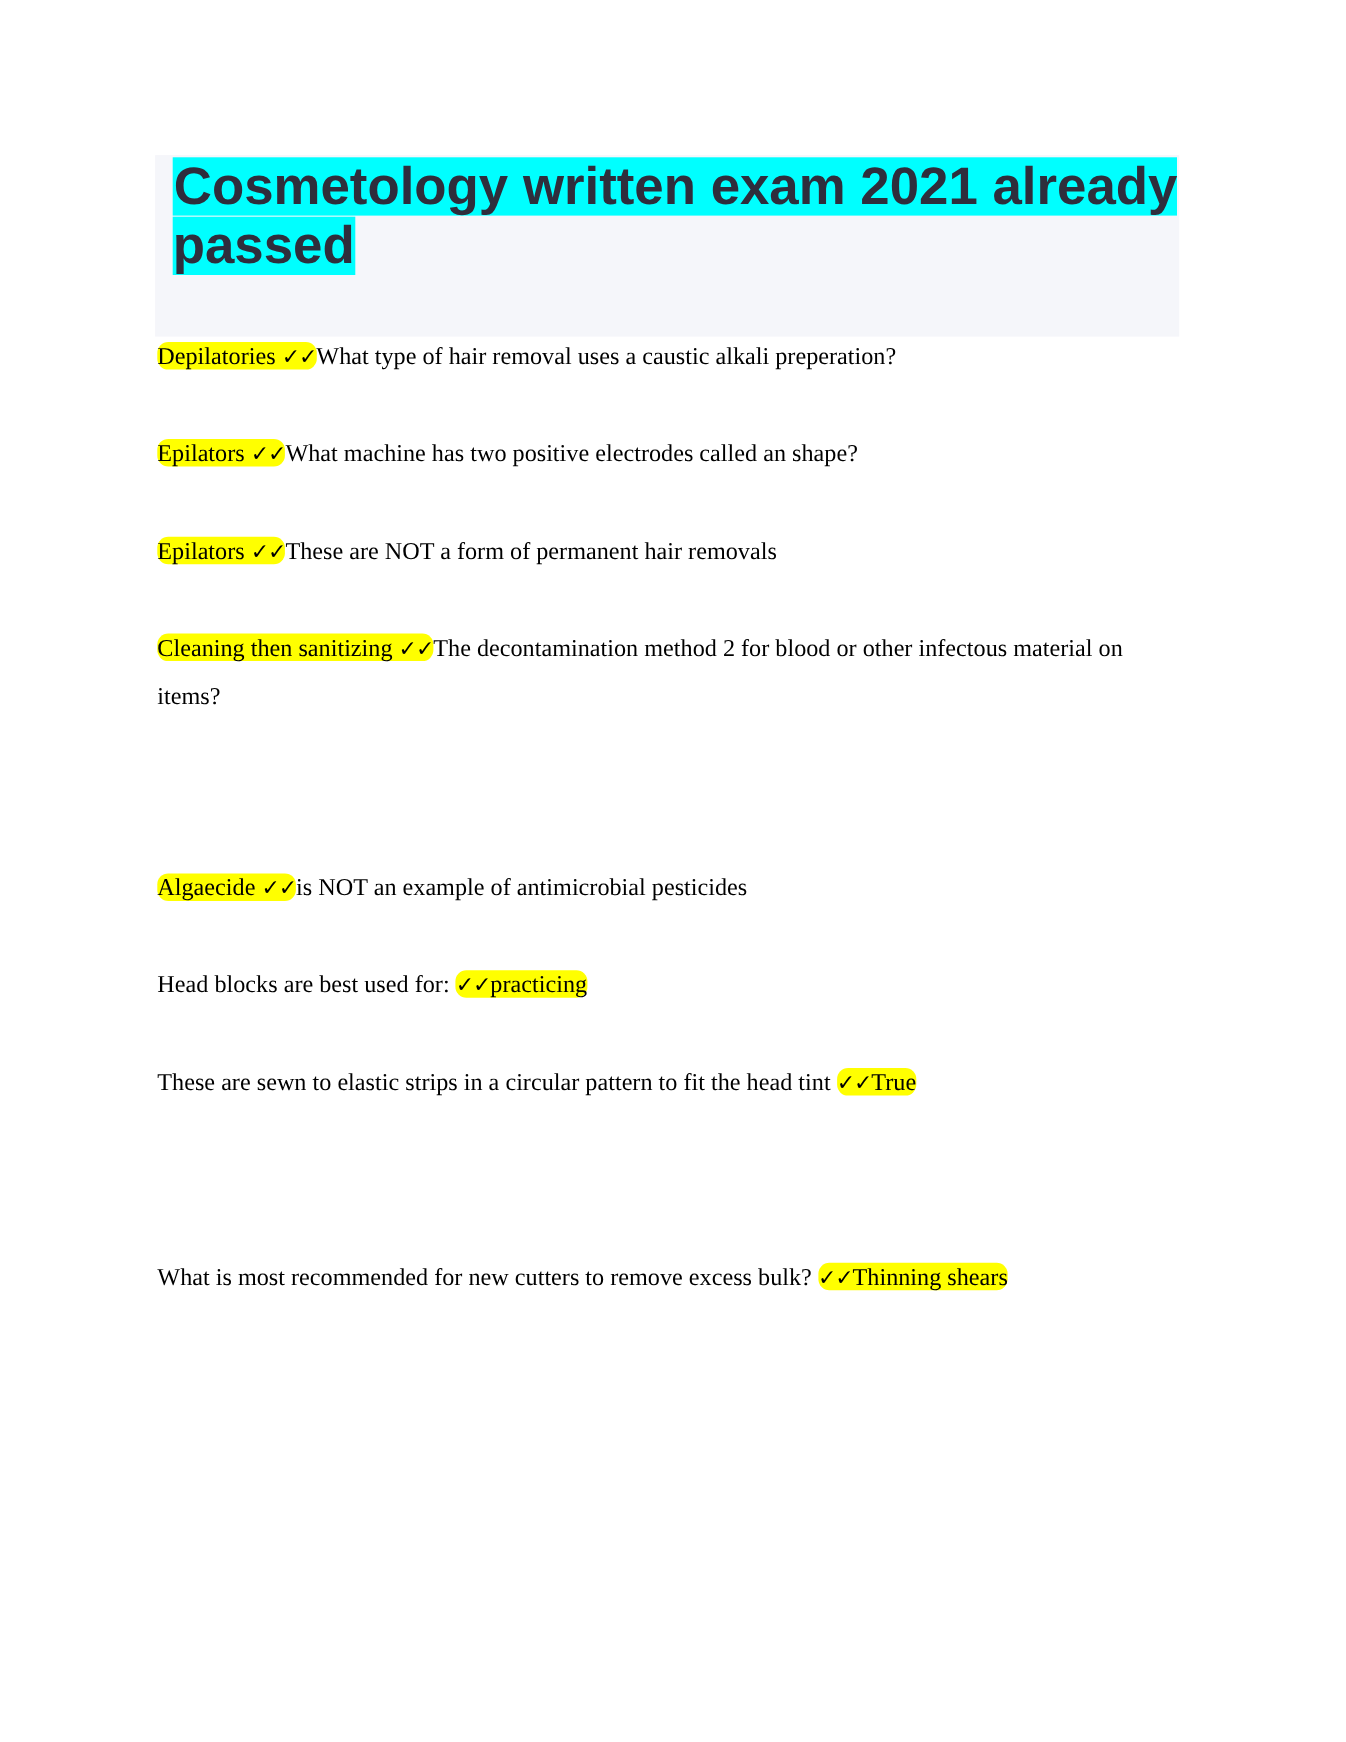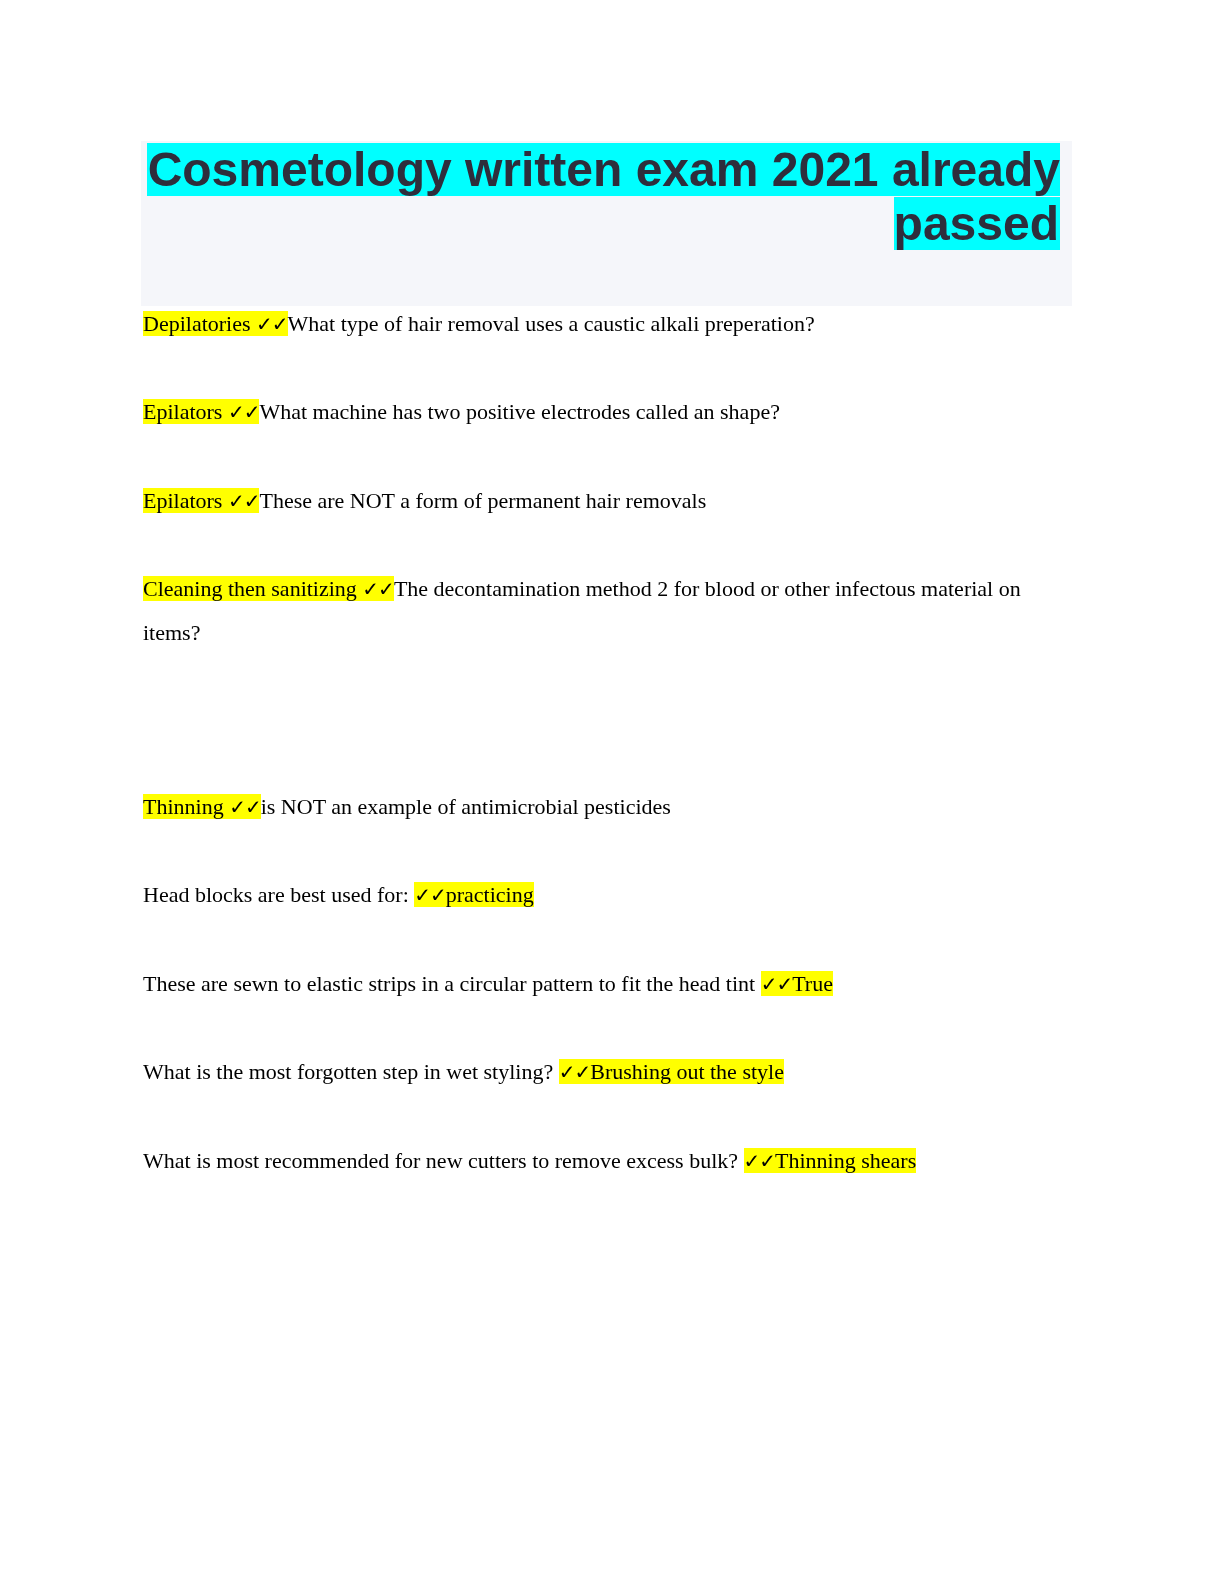--- a/index.html
+++ b/index.html
@@ -3,34 +3,34 @@
 <meta charset="utf-8">
 <style>
   html, body { margin: 0; padding: 0; background: #ffffff; }
   body { width: 1224px; height: 1584px; position: relative; overflow: hidden; }
   .page { position: absolute; left: 0; top: 0; width: 1224px; height: 1584px; background: #ffffff; }
   .header-box {
     position: absolute; left: 141px; top: 141px; width: 931px; height: 165px;
     background: #f5f6fa;
   }
   .title {
-    position: absolute; left: 129px; top: 141px; width: 931px;
-    text-align: right;
+    position: absolute; left: 157px; top: 141px; width: 931px;
+    text-align: left;
     font-family: "Liberation Sans", sans-serif;
     font-weight: bold; font-size: 48px; line-height: 54px;
     color: #2e2e3c; margin: 0; padding-top: 2px;
   }
   .title .hl { background: #00ffff; padding: 0 1px; }
   .qa {
     position: absolute; left: 143px; width: 940px;
     font-family: "Liberation Serif", serif;
     font-size: 22px; line-height: 44px; color: #000;
     margin: 0; white-space: normal;
   }
-  .hl-y { background: #ffff00; }
+  .hl-y { background: #ffff00; border-radius: 10px; }
   .check {
     font-family: "DejaVu Sans", sans-serif; font-weight: bold; font-size: 20px;
     letter-spacing: -1px;
   }
 </style>
 </head>
 <body>
 
 <div class="page">
   <div class="header-box"></div>
@@ -38,24 +38,23 @@
 
   <p class="qa" style="top:302px"><span class="hl-y"><span>Depilatories</span> <span class="check">✓✓</span></span><span>What type of hair removal uses a caustic alkali preperation?</span></p>
 
   <p class="qa" style="top:390px"><span class="hl-y"><span>Epilators</span> <span class="check">✓✓</span></span><span>What machine has two positive electrodes called an shape?</span></p>
 
   <p class="qa" style="top:479px"><span class="hl-y"><span>Epilators</span> <span class="check">✓✓</span></span><span>These are NOT a form of permanent hair removals</span></p>
 
   <p class="qa" style="top:567px; width:935px"><span class="hl-y"><span>Cleaning then sanitizing</span> <span class="check">✓✓</span></span><span>The decontamination method 2 for blood or other infectous material on items?</span></p>
 
 
-  <p class="qa" style="top:785px"><span class="hl-y"><span>Thinning</span> <span class="check">✓✓</span></span><span>is NOT an example of antimicrobial pesticides</span></p>
+  <p class="qa" style="top:785px"><span class="hl-y"><span>Algaecide</span> <span class="check">✓✓</span></span><span>is NOT an example of antimicrobial pesticides</span></p>
 
   <p class="qa" style="top:873px"><span>Head blocks are best used for: </span><span class="hl-y"><span class="check">✓✓</span><span>practicing</span></span></p>
 
   <p class="qa" style="top:962px"><span>These are sewn to elastic strips in a circular pattern to fit the head tint </span><span class="hl-y"><span class="check">✓✓</span><span>True</span></span></p>
 
-  <p class="qa" style="top:1050px"><span>What is the most forgotten step in wet styling? </span><span class="hl-y"><span class="check">✓✓</span><span>Brushing out the style</span></span></p>
 
   <p class="qa" style="top:1139px"><span>What is most recommended for new cutters to remove excess bulk? </span><span class="hl-y"><span class="check">✓✓</span><span>Thinning shears</span></span></p>
 
 
 </div>
 
 </body></html>

